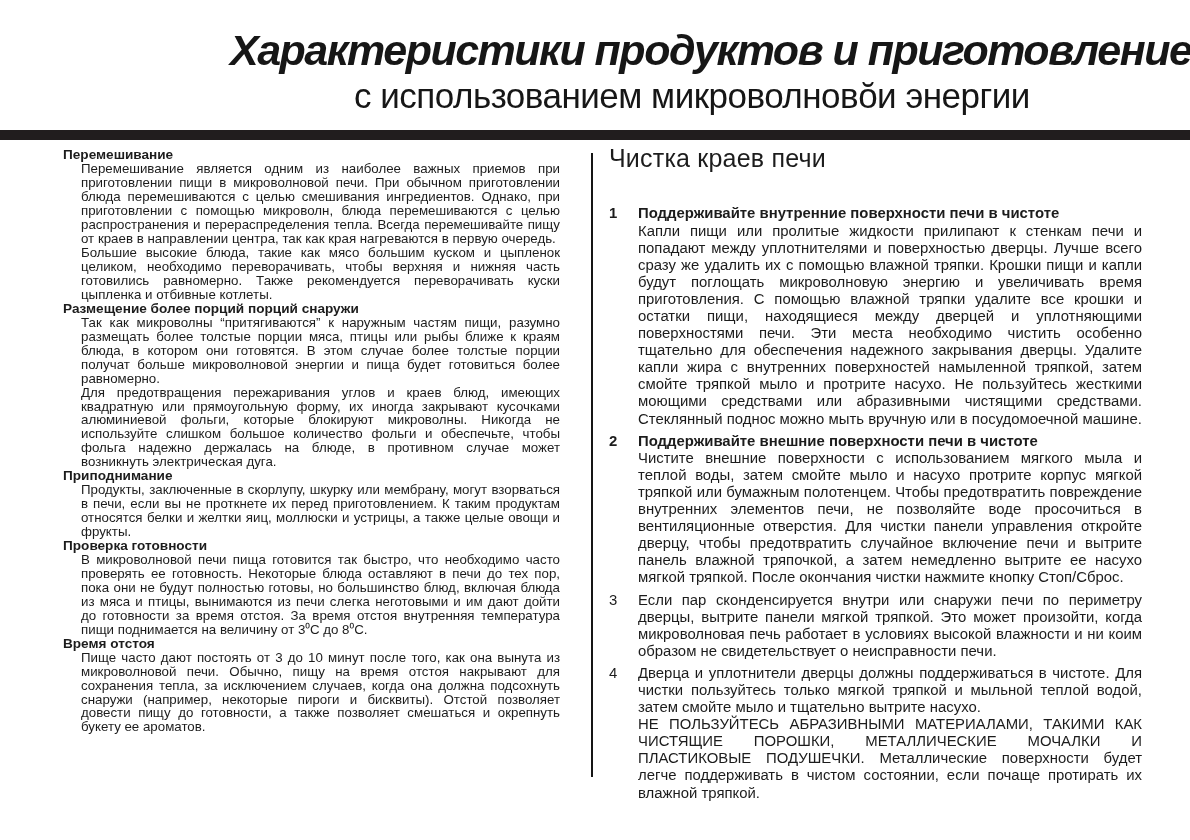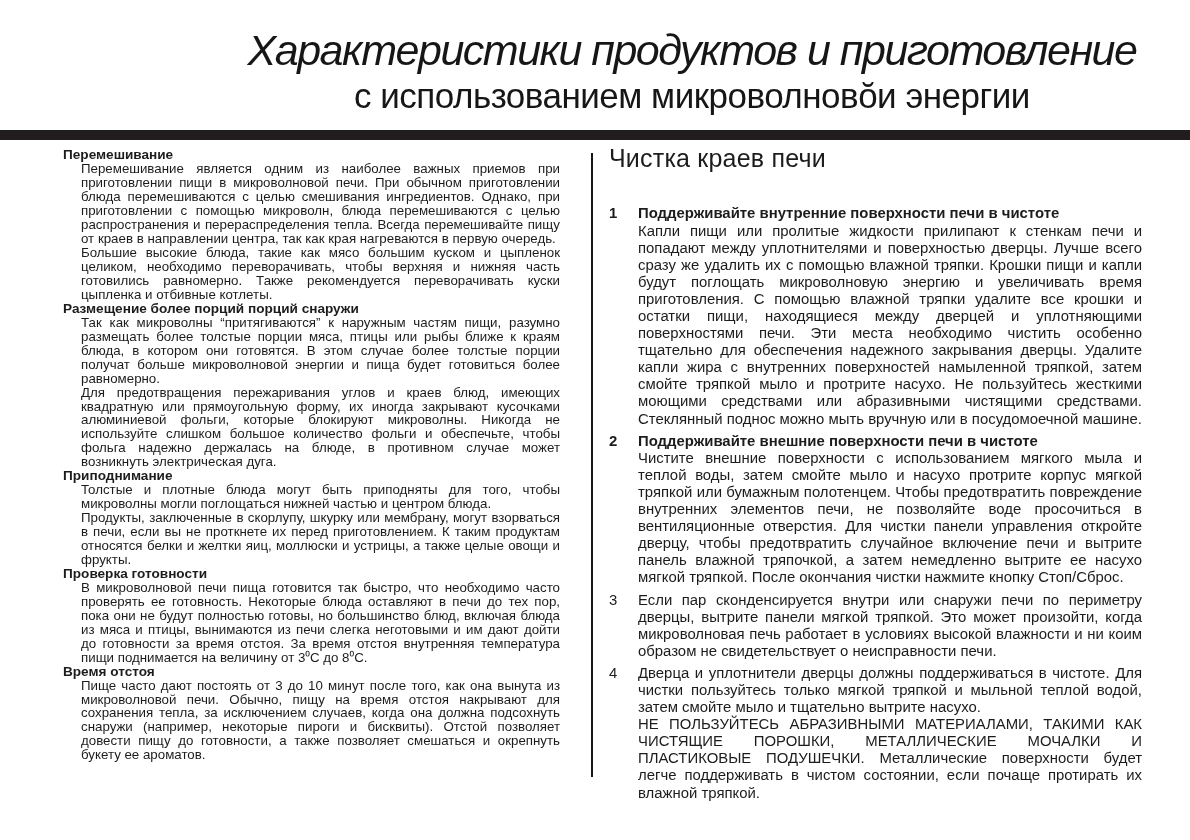--- a/index.html
+++ b/index.html
@@ -9,21 +9,21 @@
     color: #1c1c1c;
     font-family: "Liberation Sans", sans-serif;
     overflow: hidden;
   }
   .page { width: 1190px; height: 840px; position: relative; }
 
   
   .title-block { padding-top: 26px; padding-left: 230px; padding-right: 36px; text-align: center; }
   .title-line1 {
     font-size: 43px; line-height: 1.12;
-    font-weight: 400; font-style: italic;
+    font-weight: 700; font-style: italic;
     letter-spacing: -1.5px; color: #161616;
     white-space: nowrap;
   }
   .title-line2 {
     font-size: 35px; line-height: 1.12; margin-top: 2px;
     font-weight: 400; letter-spacing: -0.5px; color: #161616;
     white-space: nowrap;
   }
   .title-bar { height: 10px; background: #211d1e; margin-top: 15px; width: 1190px; }
 
@@ -79,21 +79,20 @@
       </div>
       <div class="sec">
         <h3 class="sec-h">Размещение более порций порций снаружи</h3>
         <p class="sec-b">Так как микроволны “притягиваются” к наружным частям пищи, разумно размещать более толстые порции мяса, птицы или рыбы ближе к краям блюда, в котором они готовятся. В этом случае более толстые порции получат больше микроволновой энергии и пища будет готовиться более равномерно.</p>
       </div>
       <div class="sec">
         <p class="sec-b">Для предотвращения пережаривания углов и краев блюд, имеющих квадратную или прямоугольную форму, их иногда закрывают кусочками алюминиевой фольги, которые блокируют микроволны. Никогда не используйте слишком большое количество фольги и обеспечьте, чтобы фольга надежно держалась на блюде, в противном случае может возникнуть электрическая дуга.</p>
       </div>
       <div class="sec">
         <h3 class="sec-h">Приподнимание</h3>
-        <p class="sec-b">Толстые и плотные блюда могут быть приподняты для того, чтобы микроволны могли поглощаться нижней частью и центром блюда.</p>
       </div>
       <div class="sec">
         <p class="sec-b">Продукты, заключенные в скорлупу, шкурку или мембрану, могут взорваться в печи, если вы не проткнете их перед приготовлением. К таким продуктам относятся белки и желтки яиц, моллюски и устрицы, а также целые овощи и фрукты.</p>
       </div>
       <div class="sec">
         <h3 class="sec-h">Проверка готовности</h3>
         <p class="sec-b">В микроволновой печи пища готовится так быстро, что необходимо часто проверять ее готовность. Некоторые блюда оставляют в печи до тех пор, пока они не будут полностью готовы, но большинство блюд, включая блюда из мяса и птицы, вынимаются из печи слегка неготовыми и им дают дойти до готовности за время отстоя. За время отстоя внутренняя температура пищи поднимается на величину от 3⁰С до 8⁰С.</p>
       </div>
       <div class="sec">
         <h3 class="sec-h">Время отстоя</h3>

